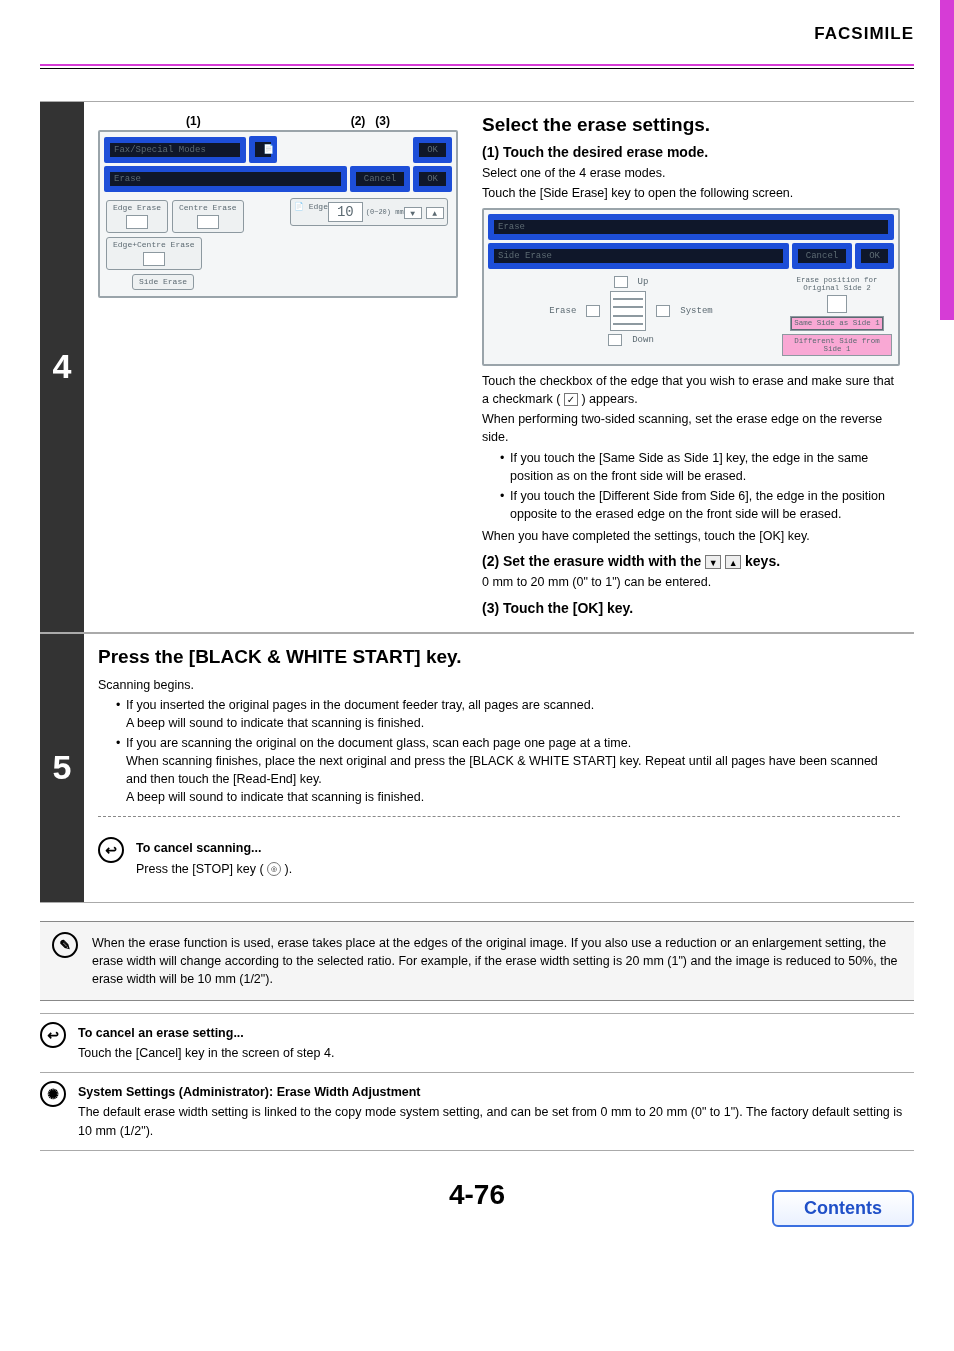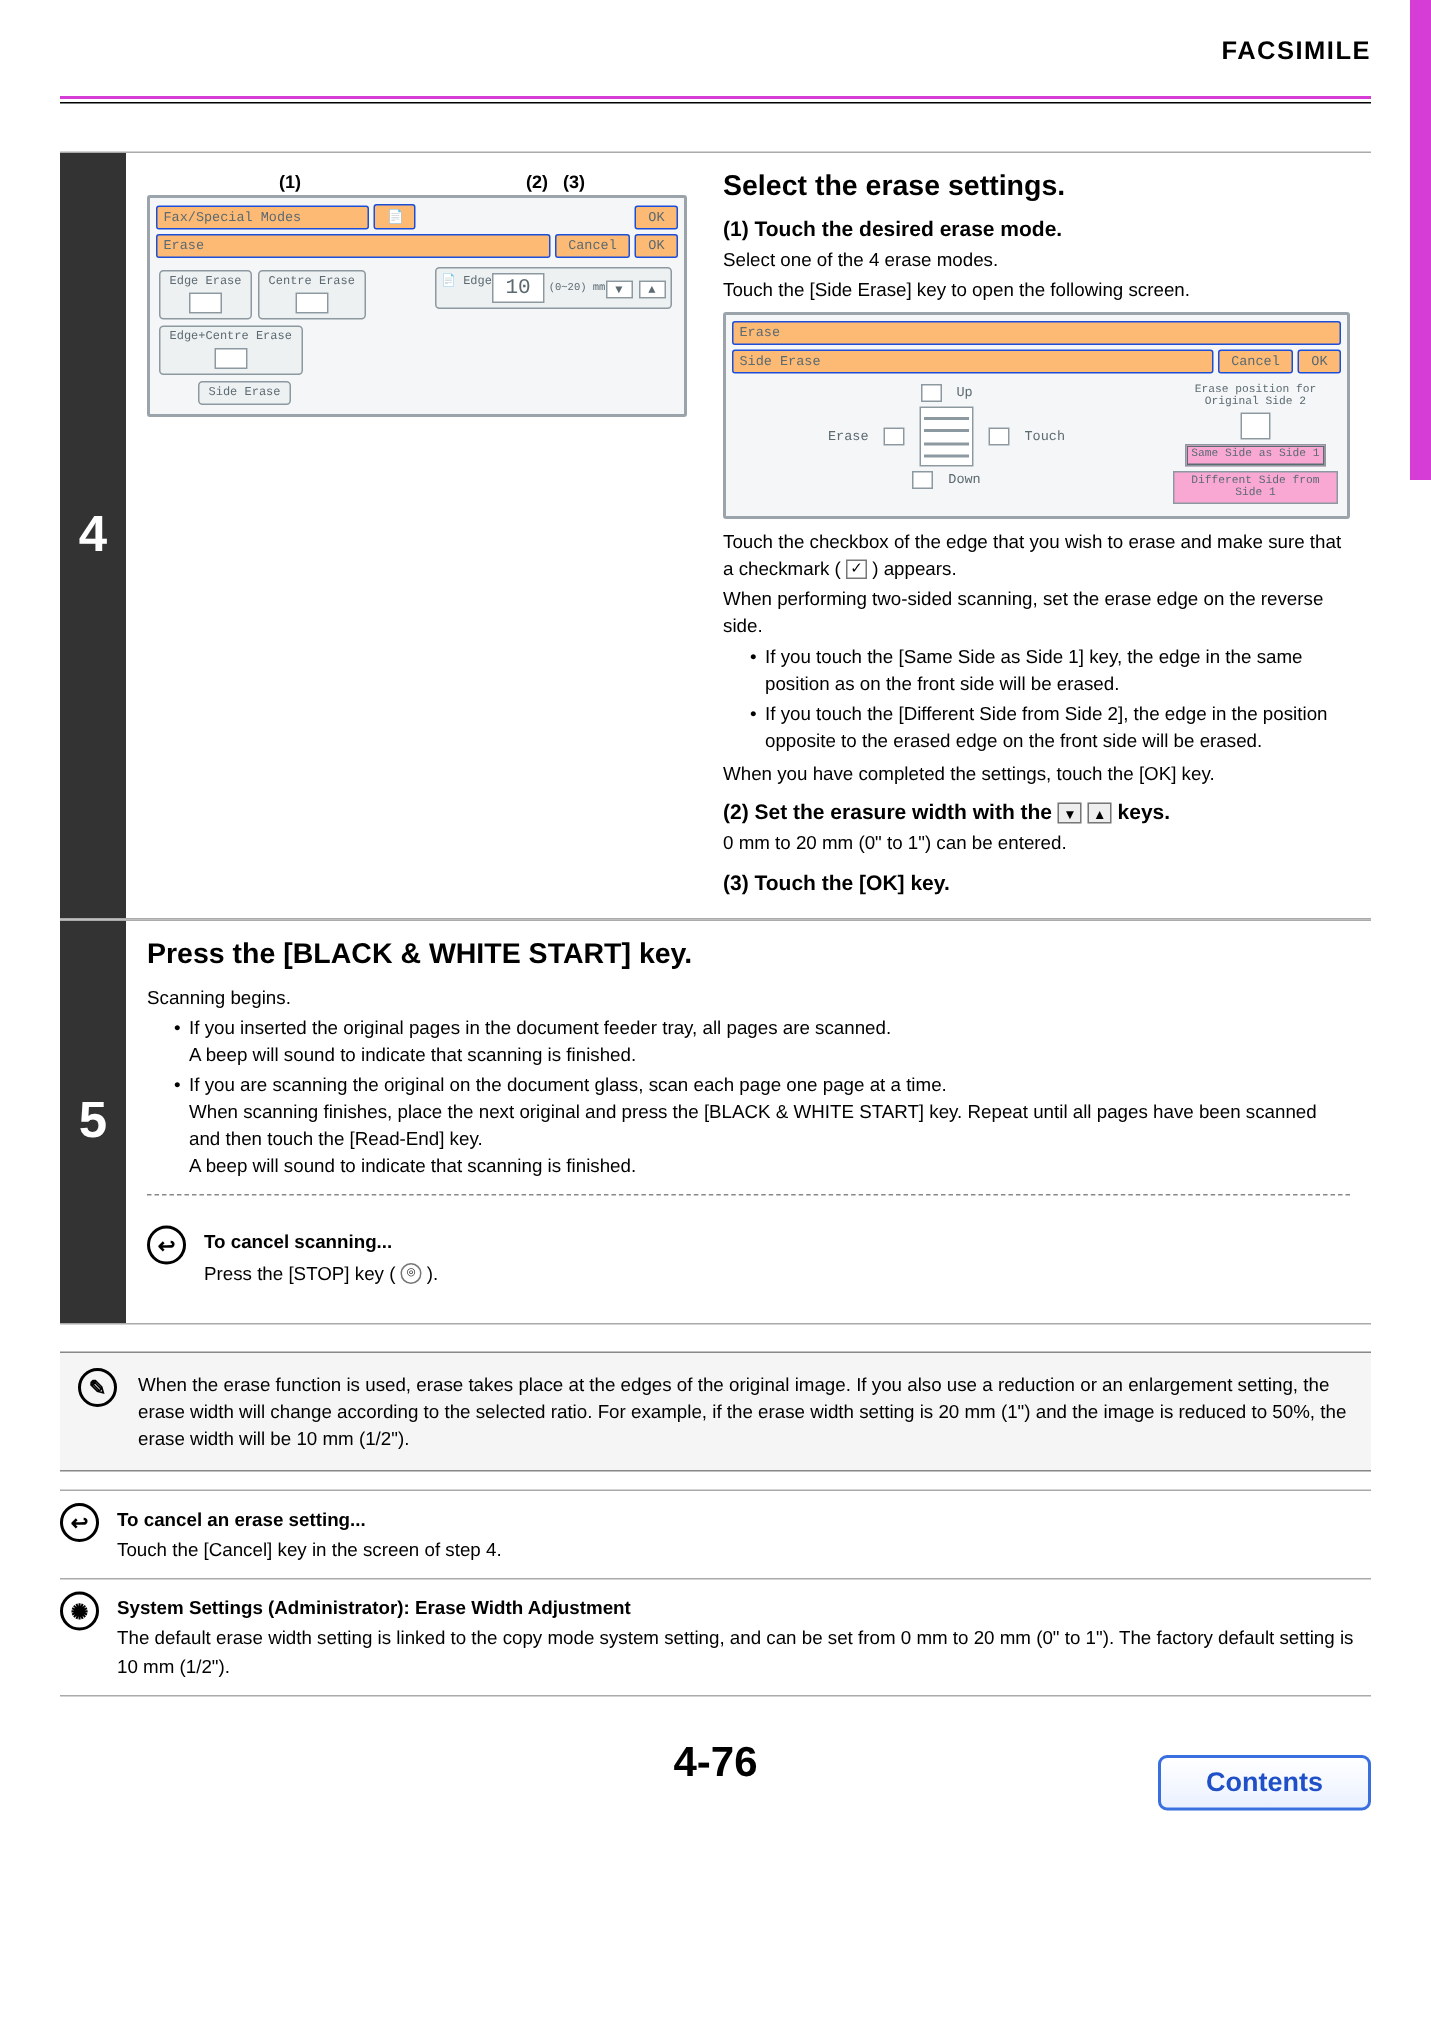--- a/index.html
+++ b/index.html
@@ -47,22 +47,22 @@
     border: 2px solid #9aa4aa;
     border-radius: 2px;
     background: #f4f6f7;
     padding: 4px;
     font-family: "Courier New", monospace;
     font-size: 9px;
     color: #5c6a72;
   }
   .lcd-row { display: flex; align-items: center; gap: 3px; margin-bottom: 3px; }
   .lcd-cell {
-    border: 1px solid #1d4ed8;
-    background: #fdba74;
+    border: 6px solid #1d4ed8;
+    background: #0f172a;
     padding: 2px 4px;
     border-radius: 2px;
     text-align: center;
     min-height: 14px;
     flex: 1;
   }
   .lcd-cell.small { flex: 0 0 auto; padding: 2px 8px; }
   .modebtn {
     display: inline-flex; flex-direction: column; align-items: center;
     border: 1px solid #8d99a0; border-radius: 3px;
@@ -225,21 +225,21 @@
                 <div class="side-wrap">
                   <span>Erase</span>
                   <span class="chk"></span>
                   <div class="pg-diagram">
                       <div></div>
                       <div></div>
                       <div></div>
                       <div></div>
                     </div>
                   <span class="chk"></span>
-                  <span>Touch</span>
+                  <span>System</span>
                 </div>
                 <div class="side-wrap">
                   <span class="chk"></span>
                   <span>Down</span>
                 </div>
               </div>
               <div class="erase-right" style="width:110px">
                 <span style="text-align:center">Erase position
 for Original Side 2</span>
                 <div class="er-icon"></div>
@@ -252,21 +252,21 @@
           </div>
 
           <p style="margin-top:6px">
             <span>Touch the checkbox of the edge that you wish to erase and make sure that a checkmark (</span>
             <span class="checkmark-box">✓</span>
             <span>) appears.</span>
           </p>
           <p>When performing two-sided scanning, set the erase edge on the reverse side.</p>
           <ul class="bullets">
             <li>If you touch the [Same Side as Side 1] key, the edge in the same position as on the front side will be erased.</li>
-            <li>If you touch the [Different Side from Side 2], the edge in the position opposite to the erased edge on the front side will be erased.</li>
+            <li>If you touch the [Different Side from Side 6], the edge in the position opposite to the erased edge on the front side will be erased.</li>
           </ul>
           <p>When you have completed the settings, touch the [OK] key.</p>
 
           <h3>
             <span>(2) Set the erasure width with the </span>
             <span class="key">▼</span>
             <span class="key">▲</span>
             <span> keys.</span>
           </h3>
           <p>0 mm to 20 mm (0" to 1") can be entered.</p>

